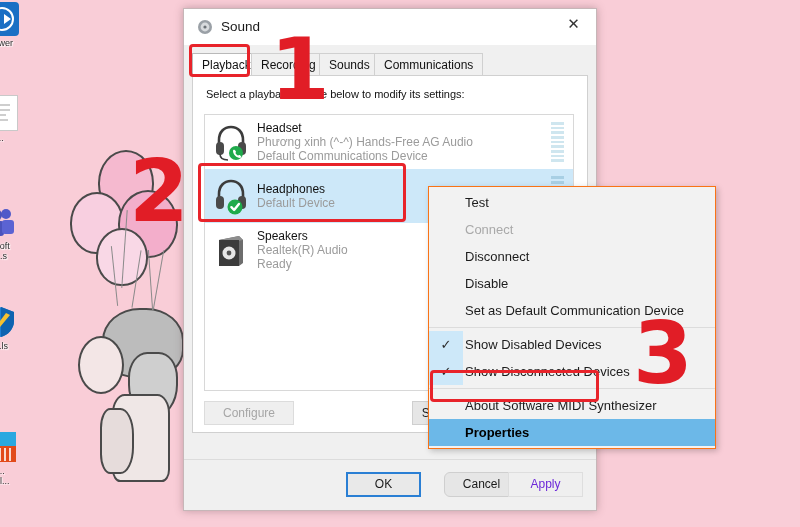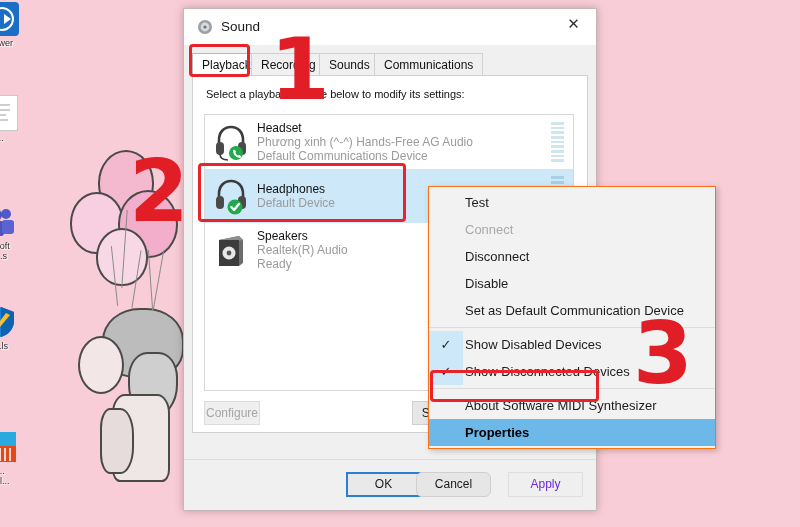--- a/index.html
+++ b/index.html
@@ -295,30 +295,30 @@
           <div class="devname">Speakers</div>
           <div class="devsub">Realtek(R) Audio</div>
           <div class="devsub">Ready</div>
         </div>
         <div class="meter"></div>
       </div>
 
     </div>
 
     <div class="btnrow">
-      <div class="wbtn disabled" style="left:0px;width:56px;">Configure</div>
+      <div class="wbtn disabled" style="left:0px;width:90px;">Configure</div>
       <div class="wbtn splitmain" style="left:208px;width:78px;">Set Default</div>
       <div class="wbtn splitarrow" style="left:286px;width:22px;font-size:9px;">▼</div>
       <div class="wbtn" style="left:314px;width:74px;">Properties</div>
     </div>
   </div>
 
   <div class="footer">
     <div class="fbtn primary" style="left:162px;">OK</div>
-    <div class="fbtn" style="left:232px;border-radius:6px;">Cancel</div>
+    <div class="fbtn" style="left:260px;border-radius:6px;">Cancel</div>
     <div class="fbtn disabled" style="left:324px;">Apply</div>
   </div>
 </div>
 
 <div id="ctxmenu">
   <div class="mi">
     <span class="chk"></span>
     <span class="mtxt">Test</span>
   </div>
   <div class="mi dim">

